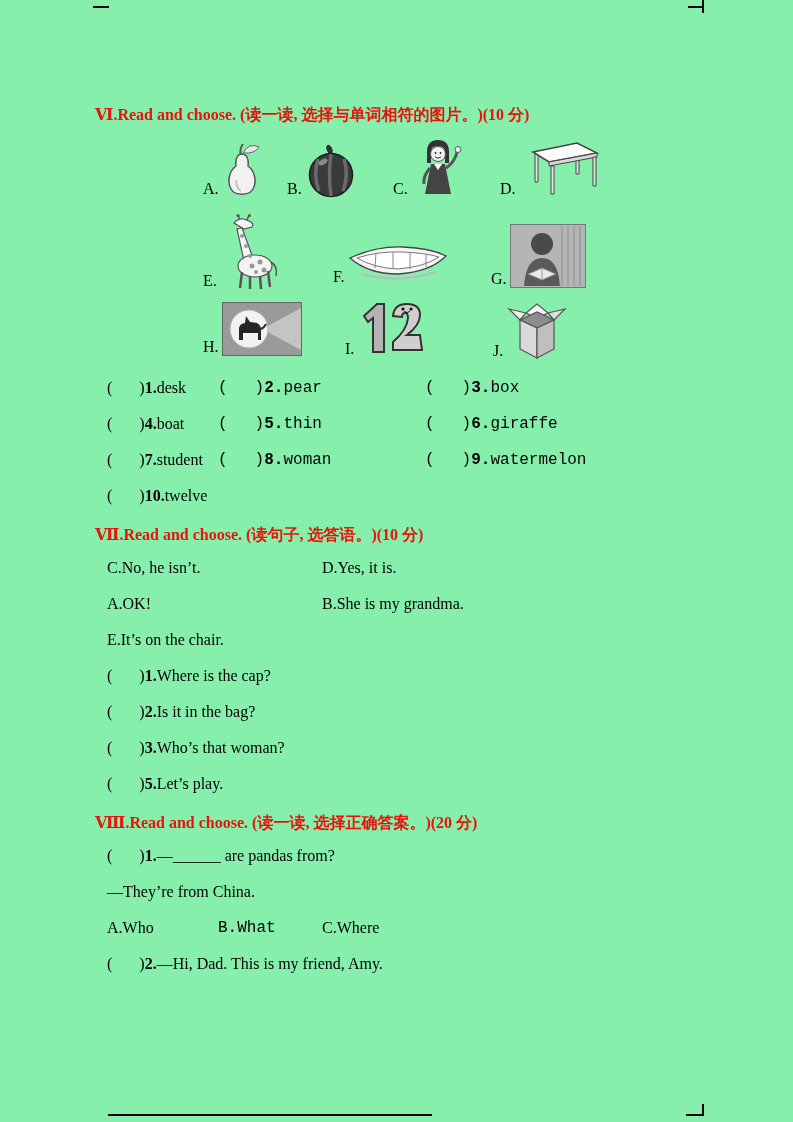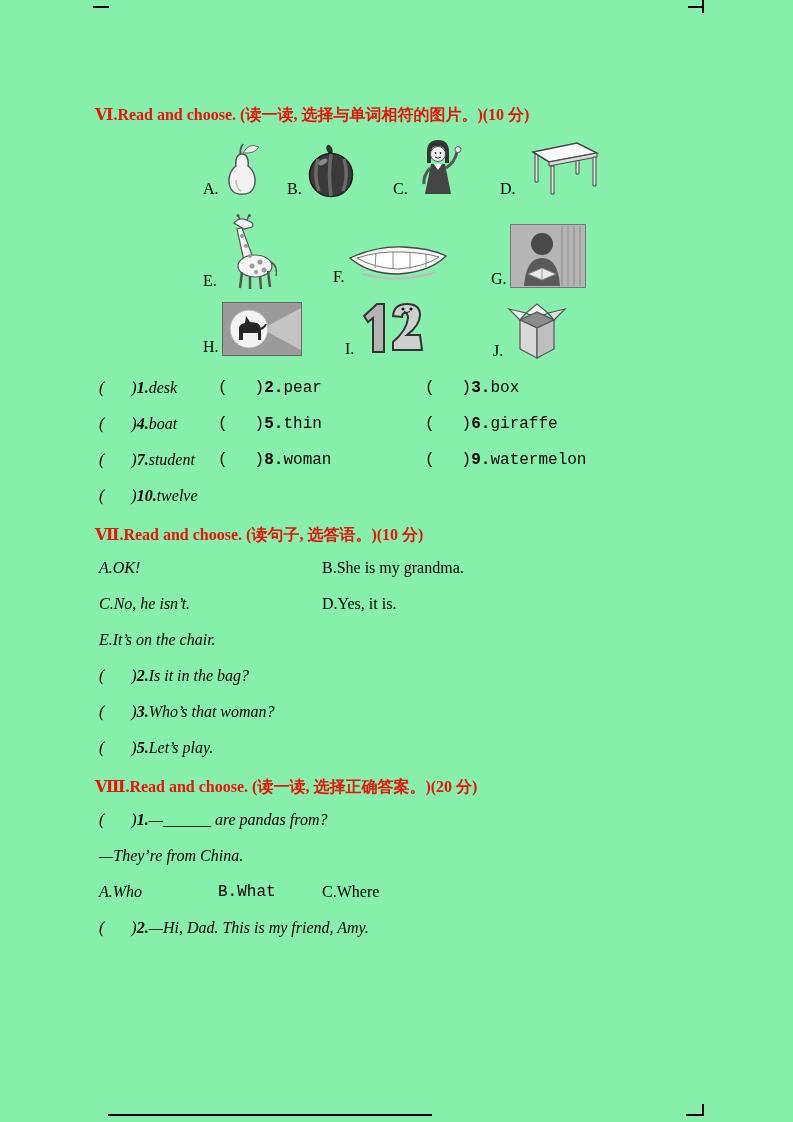--- a/index.html
+++ b/index.html
@@ -11,21 +11,21 @@
   }
   .artifact { position:absolute; background:#000; }
   .content { position:absolute; left:95px; top:100px; width:618px; }
   .heading { font-weight:bold; color:var(--heading-red,#e8130a); line-height:30px; font-size:16px; white-space:nowrap; }
   .mt { margin-top:6px; }
   .picture-block { position:relative; height:240px; }
   .pic-cell { position:absolute; display:flex; align-items:flex-end; gap:3px; }
   .pic-label { line-height:18px; }
   .pic-art { display:block; line-height:0; }
   .row { position:relative; height:36px; line-height:36px; white-space:nowrap; }
-  .col-a { position:absolute; left:4px;font-style:italic; }
+  .col-a { position:absolute; left:12px; }
   .col-b { position:absolute; left:123px;font-family:Liberation Mono, monospace; }
   .col-c { position:absolute; left:330px;font-family:Liberation Mono, monospace; }
   .col-d { position:absolute; left:227px; }
   .gap { display:inline-block; width:27px; }
   .num { font-weight:bold; }
   svg { display:block; }
 </style>
 </head>
 <body>
 
@@ -208,31 +208,34 @@
       <span class="col-b"><span>(</span><span class="gap"></span><span>)</span><b class="num">8.</b><span>woman</span></span>
       <span class="col-c"><span>(</span><span class="gap"></span><span>)</span><b class="num">9.</b><span>watermelon</span></span>
     </div>
     <div class="row">
       <span class="col-a"><span>(</span><span class="gap"></span><span>)</span><b class="num">10.</b><span>twelve</span></span>
     </div>
 
     <div class="heading mt"><b>Ⅶ.Read and choose.</b><span> (读句子, 选答语。)(10 分)</span></div>
 
     <div class="row">
+      <span class="col-a">C.No, he isn’t.</span>
+      <span class="col-d">D.Yes, it is.</span>
+    </div>
+    <div class="row">
       <span class="col-a">A.OK!</span>
       <span class="col-d">B.She is my grandma.</span>
     </div>
     <div class="row">
-      <span class="col-a">C.No, he isn’t.</span>
-      <span class="col-d">D.Yes, it is.</span>
-    </div>
-    <div class="row">
       <span class="col-a">E.It’s on the chair.</span>
     </div>
 
+    <div class="row">
+      <span class="col-a"><span>(</span><span class="gap"></span><span>)</span><b class="num">1.</b><span>Where is the cap?</span></span>
+    </div>
     <div class="row">
       <span class="col-a"><span>(</span><span class="gap"></span><span>)</span><b class="num">2.</b><span>Is it in the bag?</span></span>
     </div>
     <div class="row">
       <span class="col-a"><span>(</span><span class="gap"></span><span>)</span><b class="num">3.</b><span>Who’s that woman?</span></span>
     </div>
     <div class="row">
       <span class="col-a"><span>(</span><span class="gap"></span><span>)</span><b class="num">5.</b><span>Let’s play.</span></span>
     </div>
 

